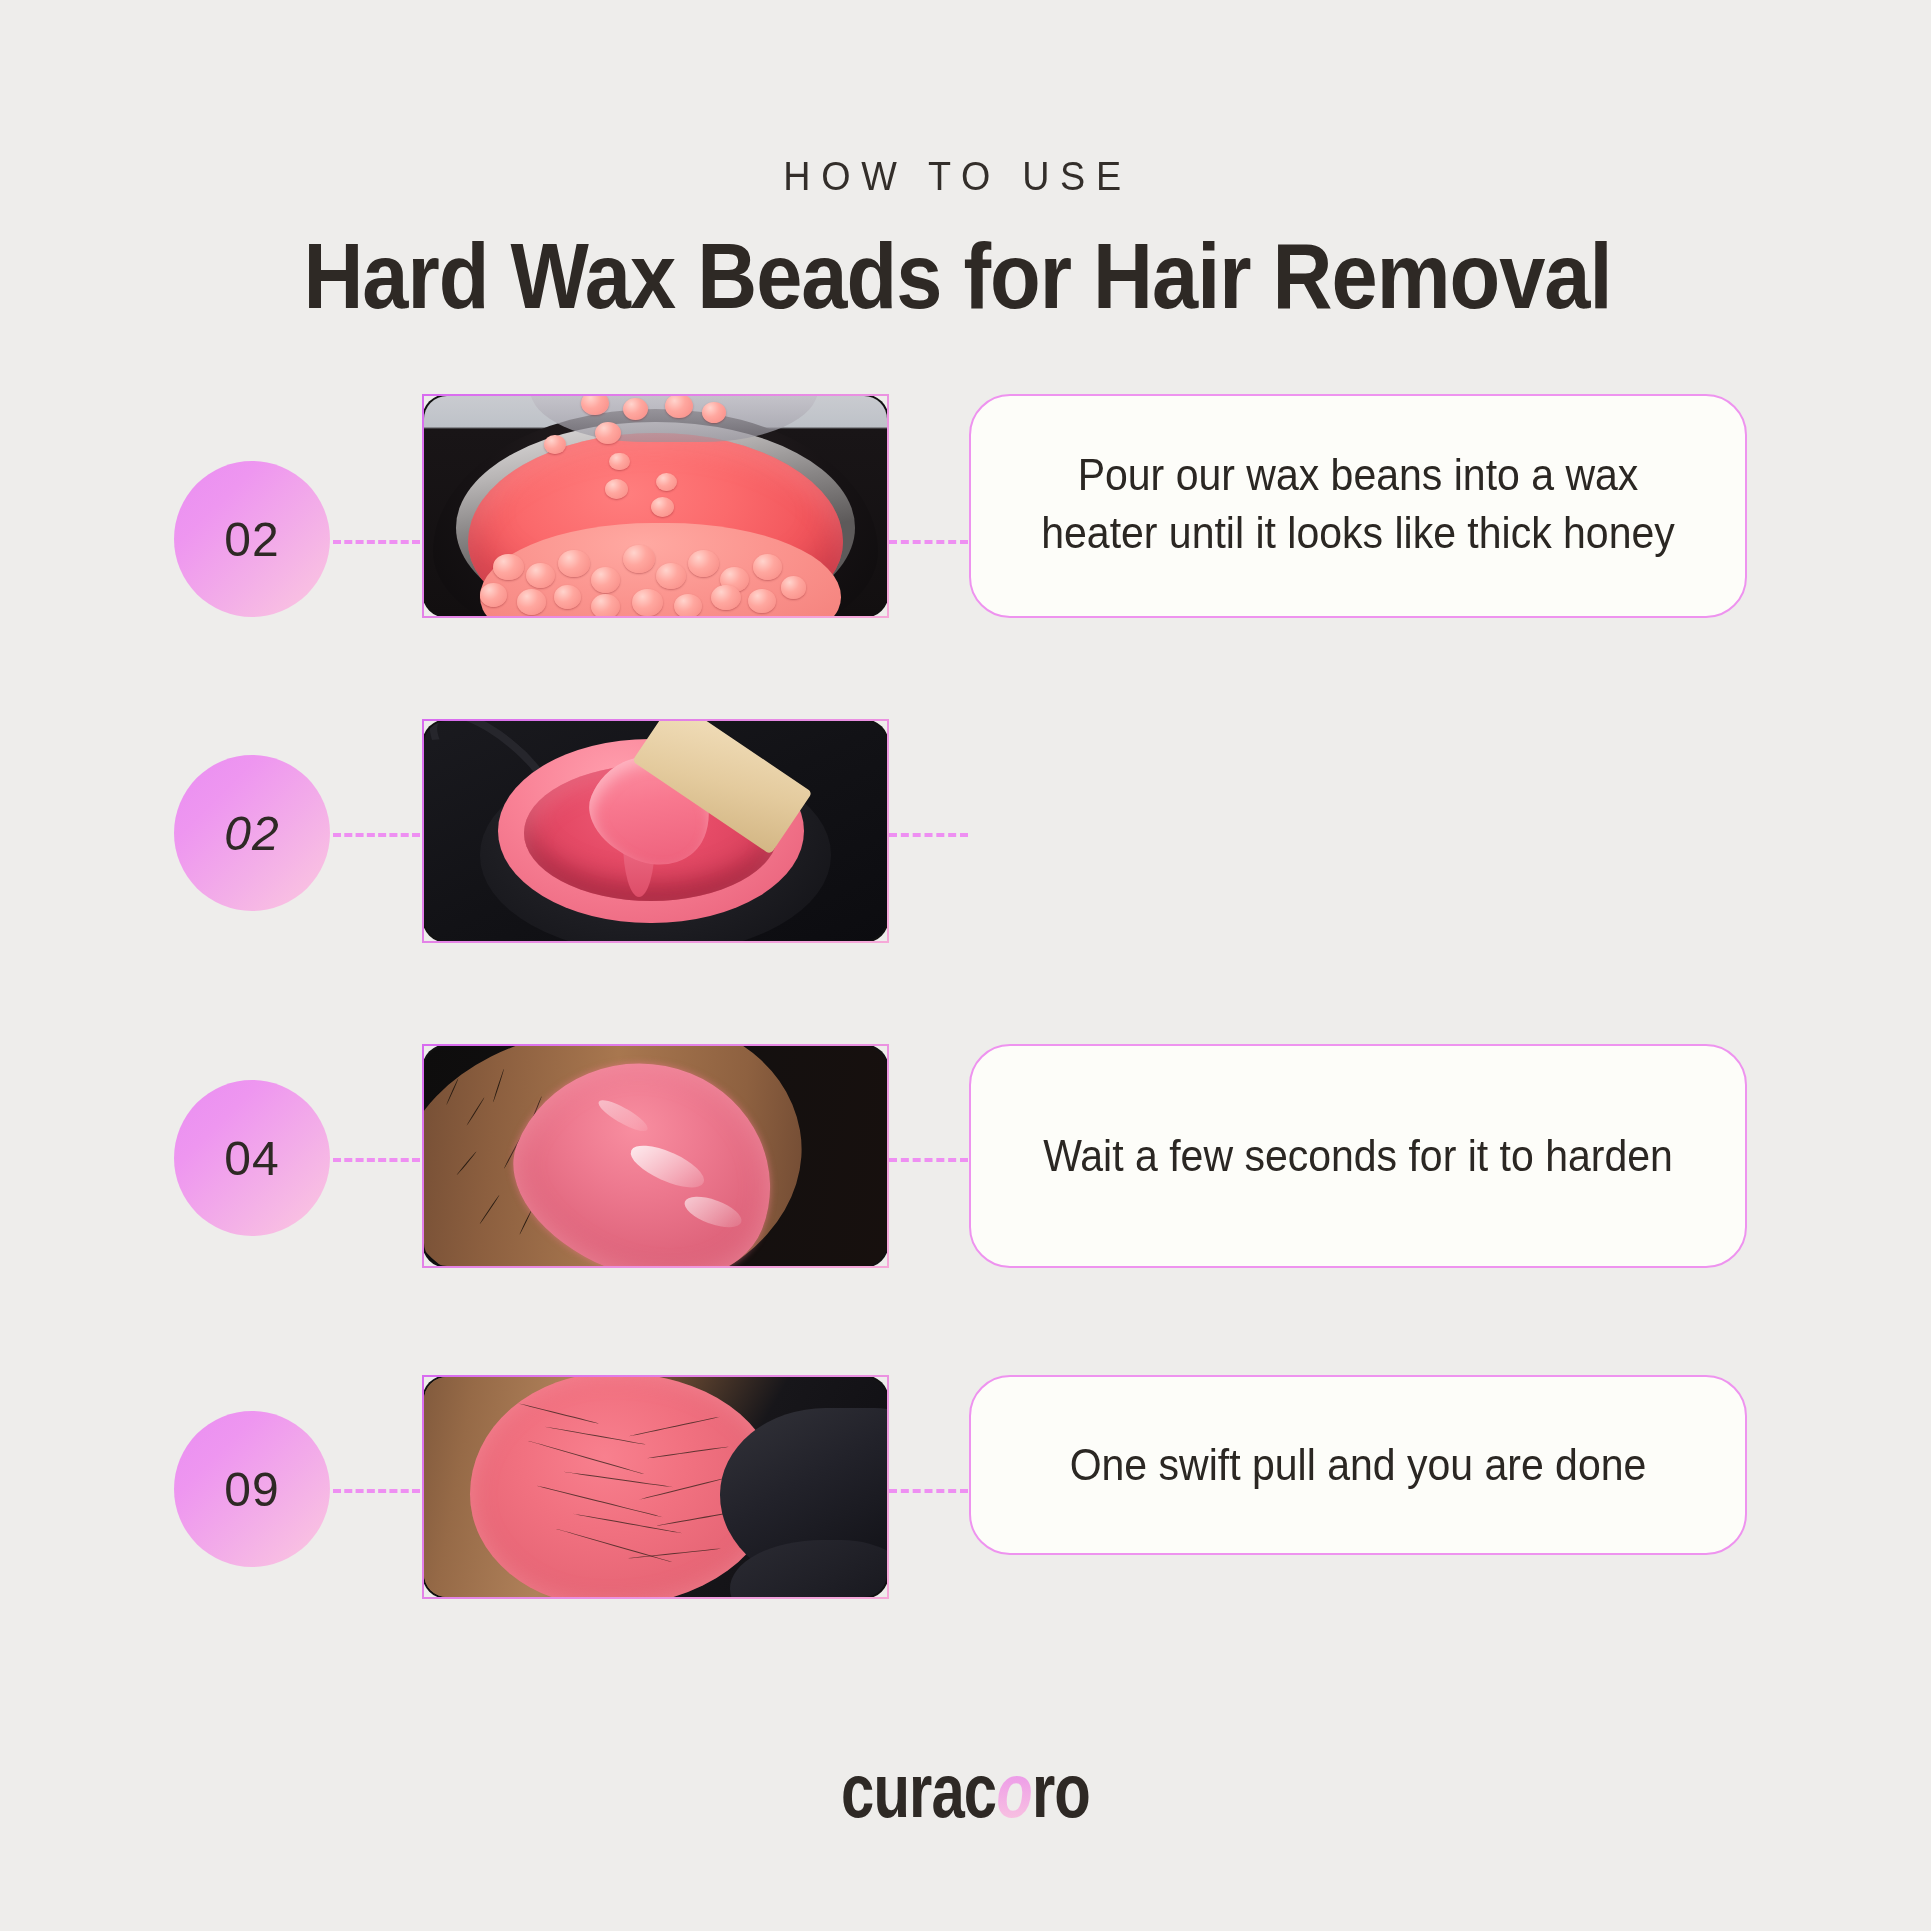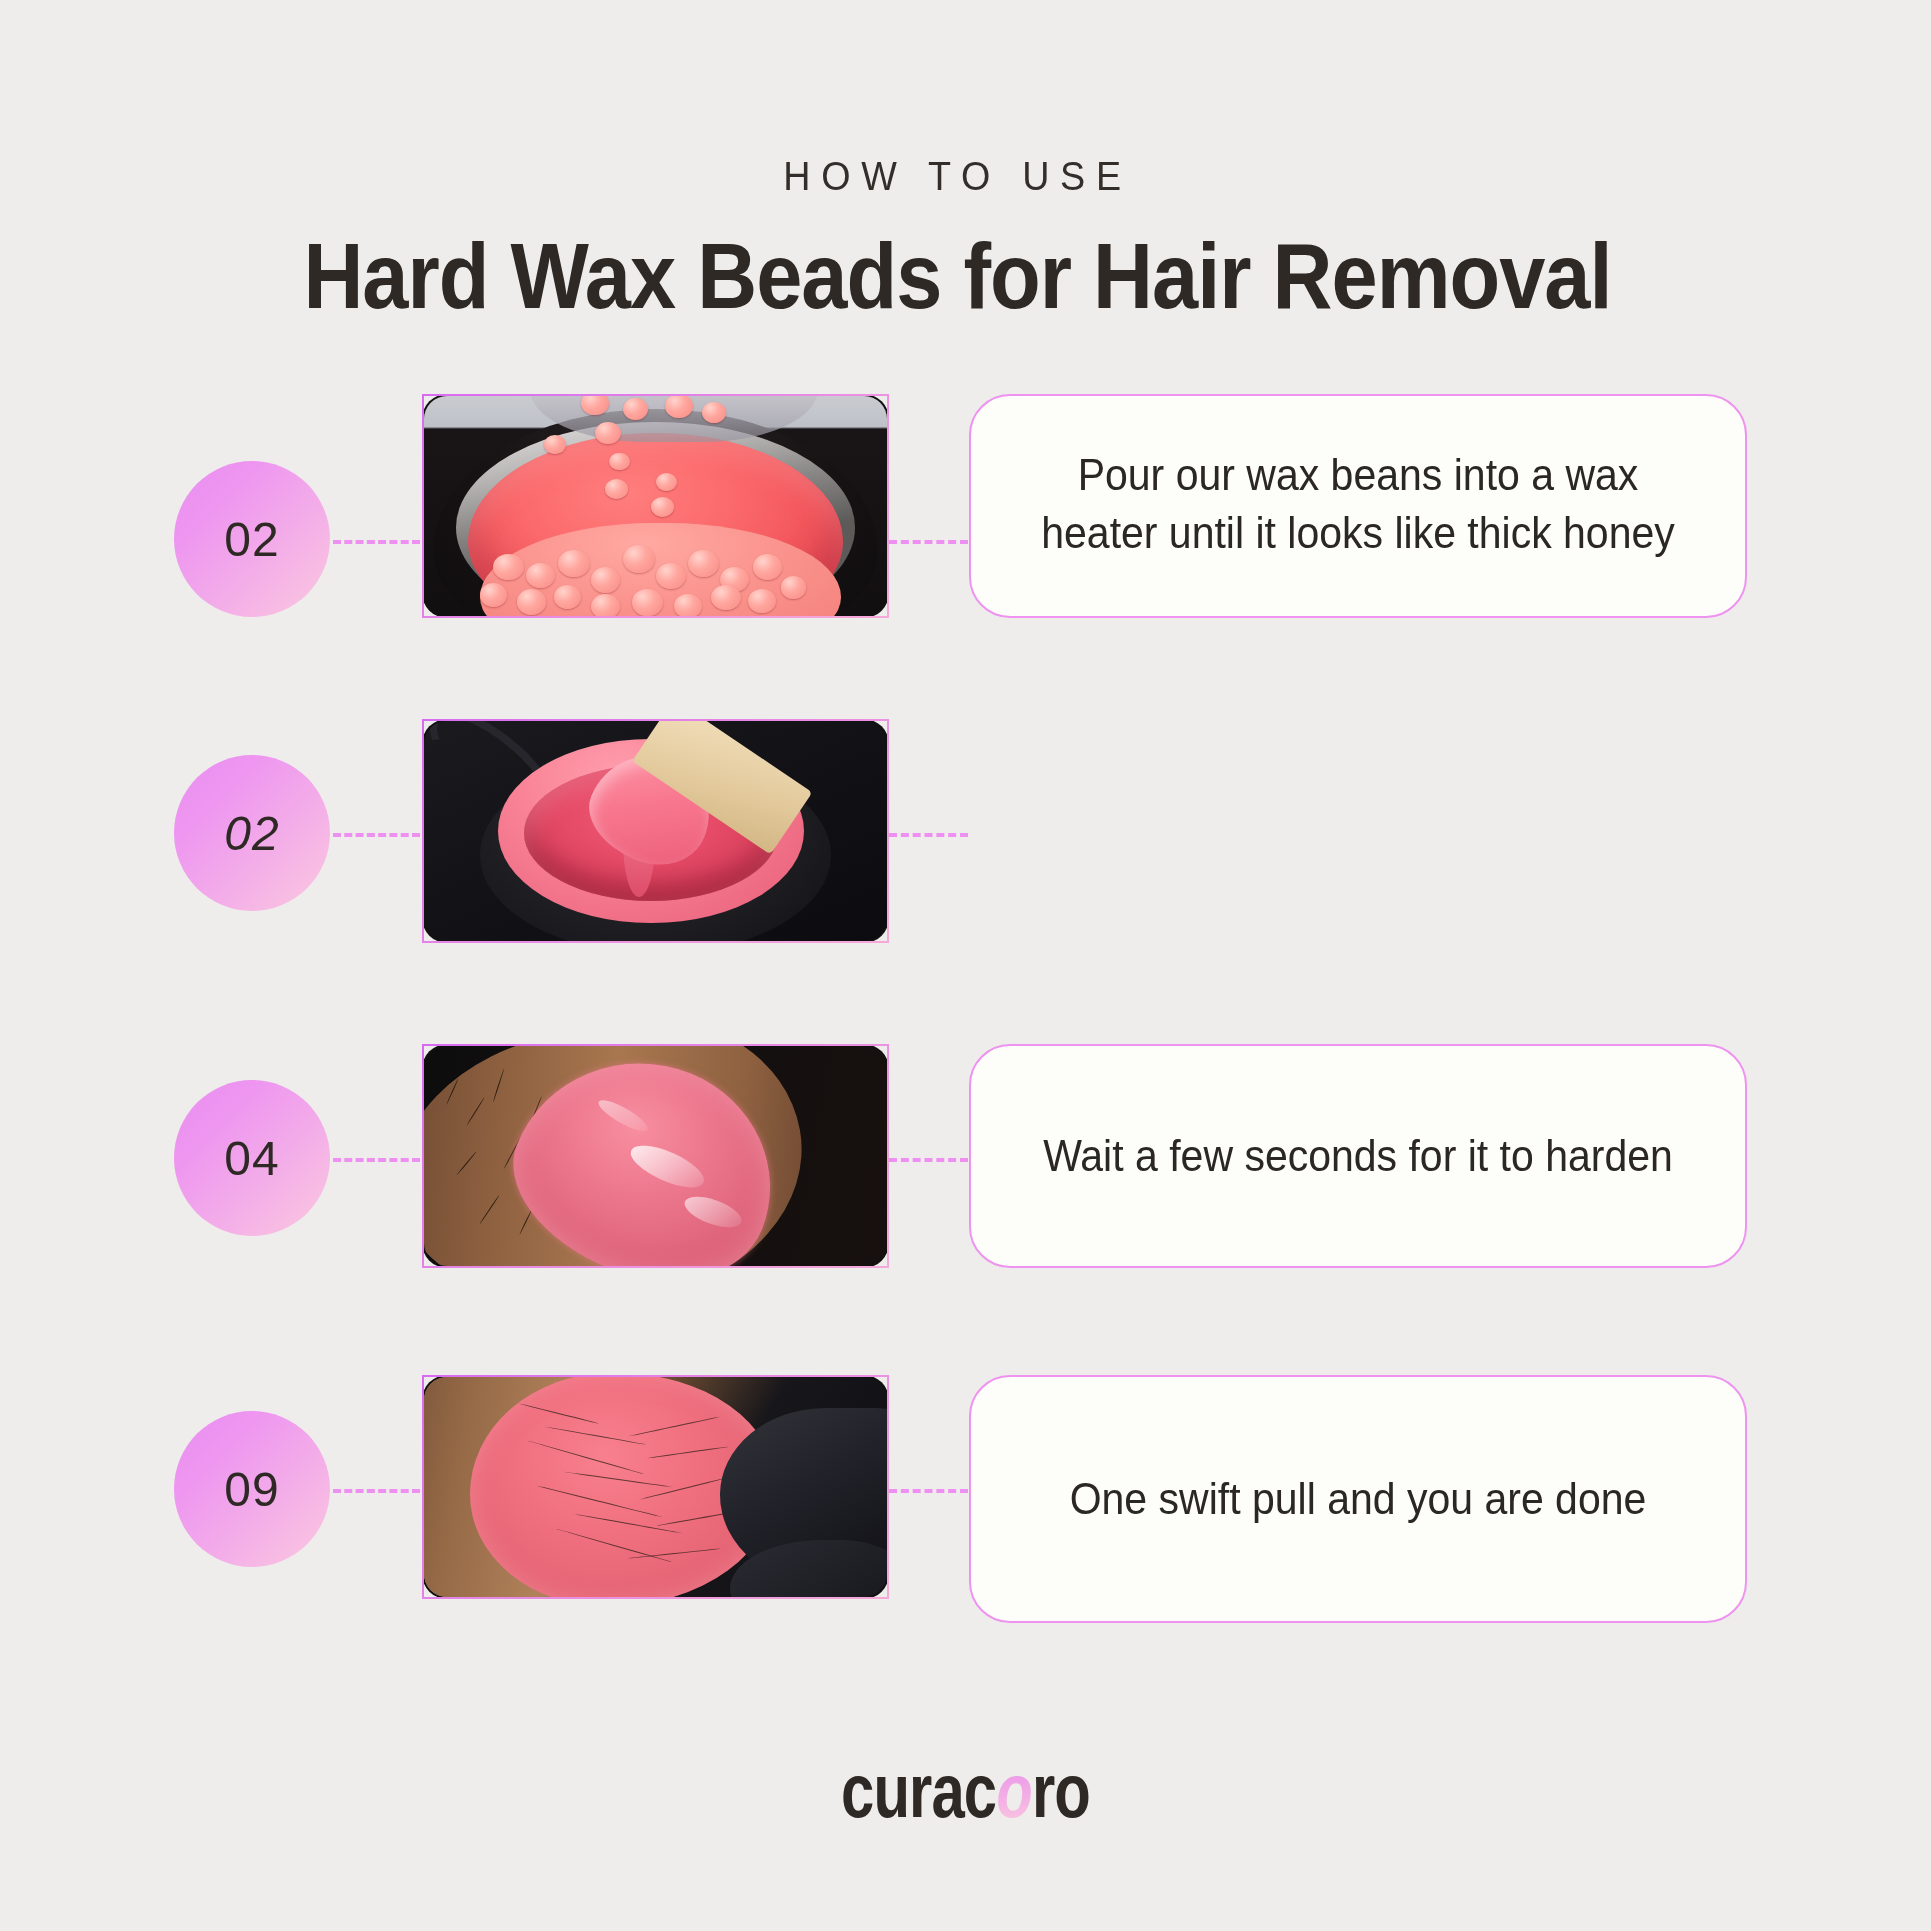--- a/index.html
+++ b/index.html
@@ -107,21 +107,21 @@
   .step2 .card{ top:-7.7px; height:241px; }
   .step2 .bubble{ top:36px;font-style:italic; }
   .step2 .dash{ top:114px; }
 
   .step3 .photo{ top:-7.7px; height:224px; }
   .step3 .card{ top:-7.7px; height:224px; }
   .step3 .bubble{ top:28px; }
   .step3 .dash{ top:106px; }
 
   .step4 .photo{ top:-9.7px; height:224px; }
-  .step4 .card{ top:-9.7px; height:248px; }
+  .step4 .card{ top:-9.7px; height:180px; }
   .step4 .bubble{ top:26px; }
   .step4 .dash{ top:104px; }
 
   
   .logo{
     position:absolute;
     left:0; top:1751px; width:1931px;
     text-align:center;
     font-size:68px;
     font-weight:700;

